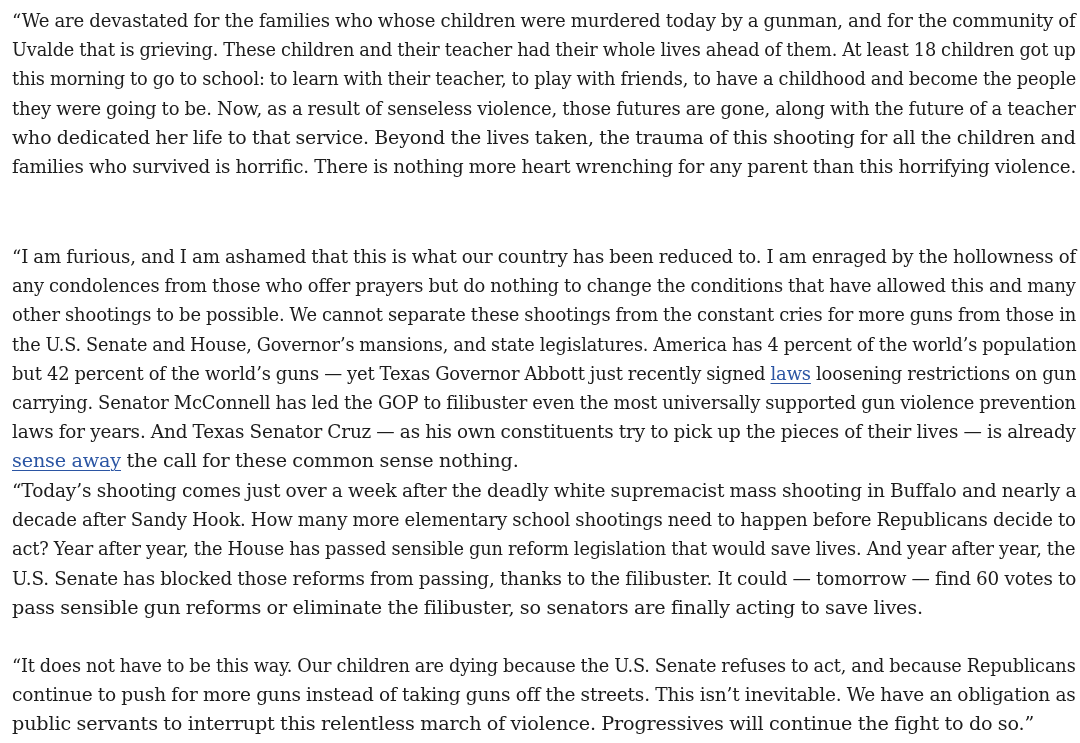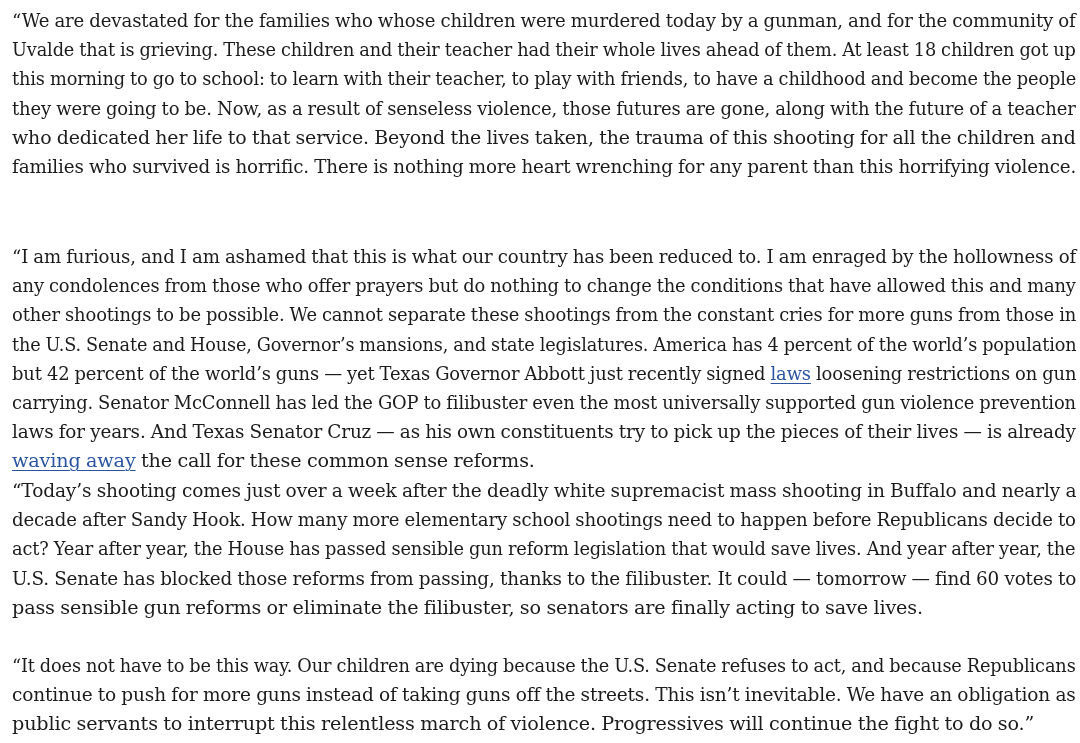--- a/index.html
+++ b/index.html
@@ -60,21 +60,21 @@
   </p>
 
   <p class="para" id="p2">
     <span class="line" style="display: block; transform-origin: left top; transform: scaleX(0.9466);">“I am furious, and I am ashamed that this is what our country has been reduced to. I am enraged by the hollowness of</span>
     <span class="line" style="display: block; transform-origin: left top; transform: scaleX(0.9317);">any condolences from those who offer prayers but do nothing to change the conditions that have allowed this and many</span>
     <span class="line" style="display: block; transform-origin: left top; transform: scaleX(0.9333);">other shootings to be possible. We cannot separate these shootings from the constant cries for more guns from those in</span>
     <span class="line" style="display: block; transform-origin: left top; transform: scaleX(0.9212);">the U.S. Senate and House, Governor’s mansions, and state legislatures. America has 4 percent of the world’s population</span>
     <span class="line" style="display: block; transform-origin: left top; transform: scaleX(0.9342);"><span>but 42 percent of the world’s guns — yet Texas Governor Abbott just recently signed </span><a class="link">laws</a><span> loosening restrictions on gun</span></span>
     <span class="line" style="display: block; transform-origin: left top; transform: scaleX(0.9325);">carrying. Senator McConnell has led the GOP to filibuster even the most universally supported gun violence prevention</span>
     <span class="line" style="display: block; transform-origin: left top; transform: scaleX(0.9586);">laws for years. And Texas Senator Cruz — as his own constituents try to pick up the pieces of their lives —  is already</span>
-    <span class="line" style="display: block;"><a class="link">waving away</a><span> the call for these common sense reforms.</span></span>
+    <span class="line" style="display: block;"><a class="link">sense away</a><span> the call for these common sense nothing.</span></span>
   </p>
 
   <p class="para" id="p3">
     <span class="line" style="display: block; transform-origin: left top; transform: scaleX(0.9682);">“Today’s shooting comes just over a week after the deadly white supremacist mass shooting in Buffalo and nearly a</span>
     <span class="line" style="display: block; transform-origin: left top; transform: scaleX(0.9458);">decade after Sandy Hook. How many more elementary school shootings need to happen before Republicans decide to</span>
     <span class="line" style="display: block; transform-origin: left top; transform: scaleX(0.9276);">act? Year after year, the House has passed sensible gun reform legislation that would save lives.  And year after year, the</span>
     <span class="line" style="display: block; transform-origin: left top; transform: scaleX(0.9594);">U.S. Senate has blocked those reforms from passing, thanks to the filibuster. It could — tomorrow — find 60 votes to</span>
     <span class="line" style="display: block;">pass sensible gun reforms or eliminate the filibuster, so senators are finally acting to save lives.</span>
   </p>
 

